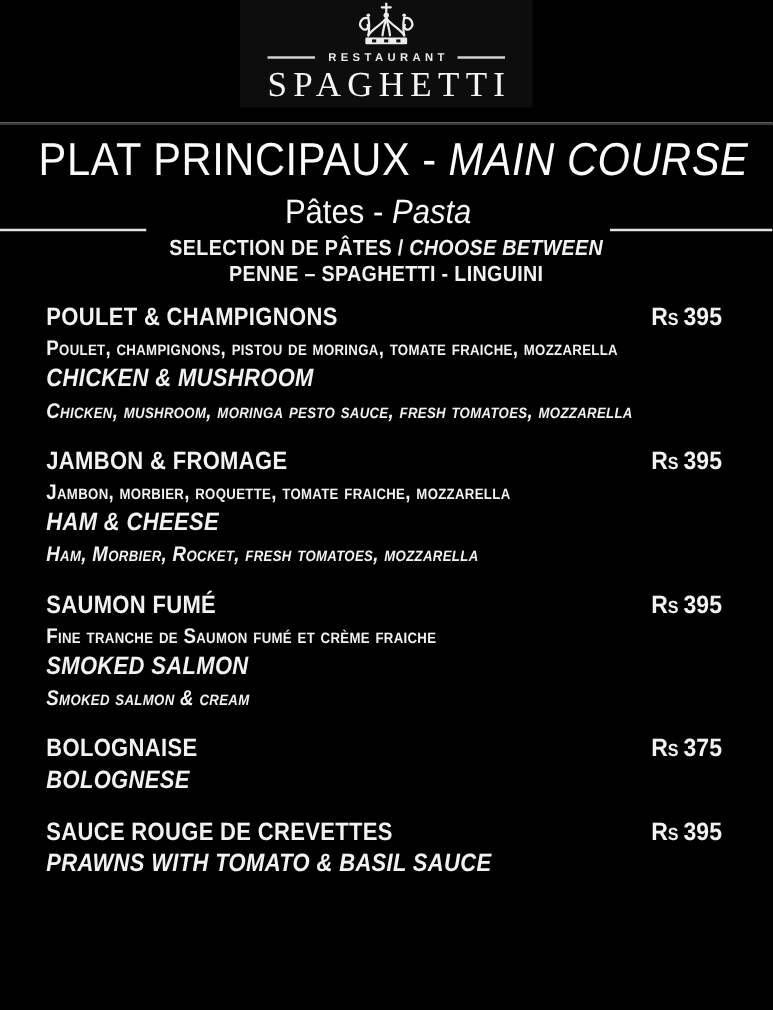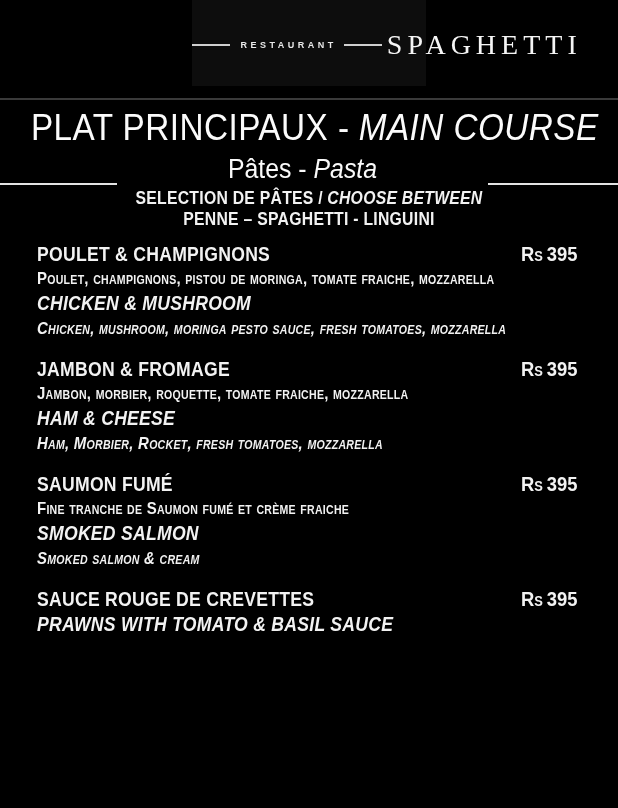--- a/index.html
+++ b/index.html
@@ -7,21 +7,21 @@
   body {
     width:618px; height:808px; margin:0 auto; overflow:hidden;
     font-family:"Liberation Sans", sans-serif; color:#f2f2f2;
     position:relative;
   }
   .page { width:618px; height:808px; background:#000; }
 
   
   .logo-box {
     width:234px; height:86px; margin:0 auto; background:#0d0d0d;
-    display:flex; align-items:center;
+    display:flex; flex-direction:column; align-items:center;
     padding-top:2px;
   }
   .crown { height:37px; display:block; }
   .rest-row { display:flex; align-items:center; gap:7px; margin-top:2px; }
   .rest-line { width:38px; height:2px; background:#cfcfcf; }
   .rest-label {
     font-size:9px; letter-spacing:3.5px; font-weight:600; color:#e9e9e9;
     text-indent:3.5px; white-space:nowrap;
   }
   .brand-name {
@@ -163,20 +163,29 @@
     <div class="item">
       <div class="row">
         <span class="item-name">SAUMON FUMÉ</span>
         <span class="item-price"><span class="cur">Rs</span><span class="price-val">395</span></span>
       </div>
       <div class="desc hide-empty">Fine tranche de Saumon fumé et crème fraiche</div>
       <div class="name-en hide-empty">SMOKED SALMON</div>
       <div class="desc-en hide-empty">Smoked salmon &amp; cream</div>
     </div>
 
+    <div class="item">
+      <div class="row">
+        <span class="item-name">BOLOGNAISE</span>
+        <span class="item-price"><span class="cur">Rs</span><span class="price-val">375</span></span>
+      </div>
+
+      <div class="name-en hide-empty">BOLOGNESE</div>
+
+    </div>
 
     <div class="item">
       <div class="row">
         <span class="item-name">SAUCE ROUGE DE CREVETTES</span>
         <span class="item-price"><span class="cur">Rs</span><span class="price-val">395</span></span>
       </div>
 
       <div class="name-en hide-empty">PRAWNS WITH TOMATO &amp; BASIL SAUCE</div>
 
     </div>

